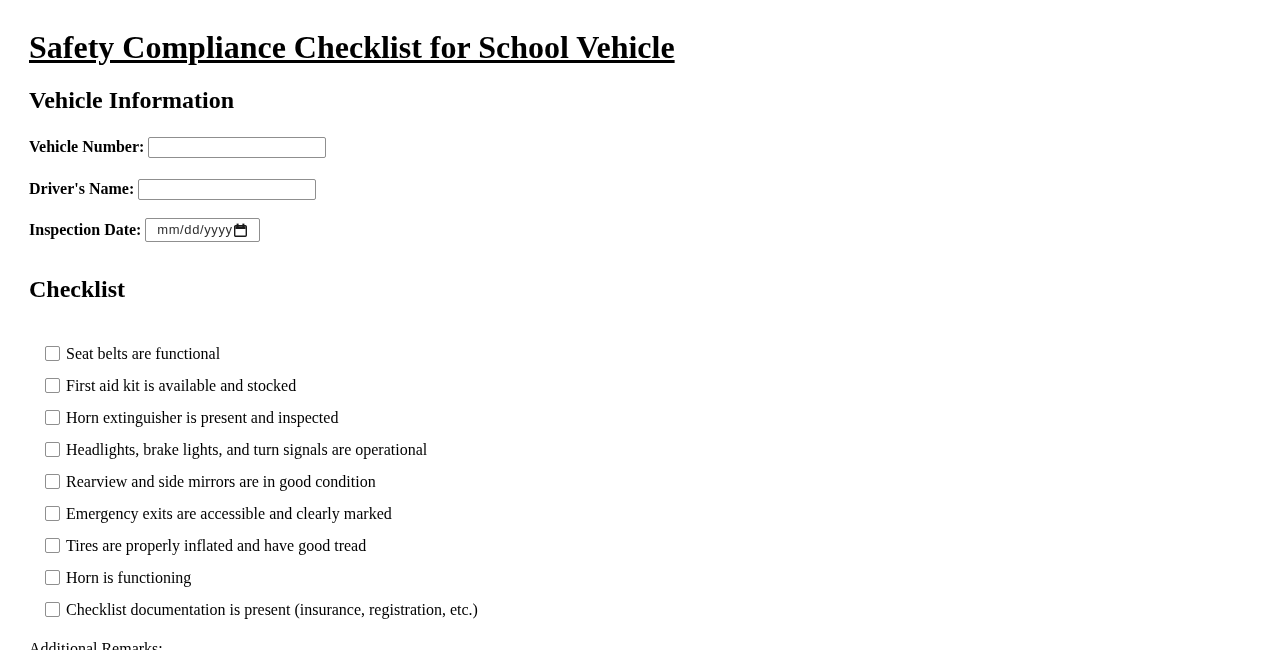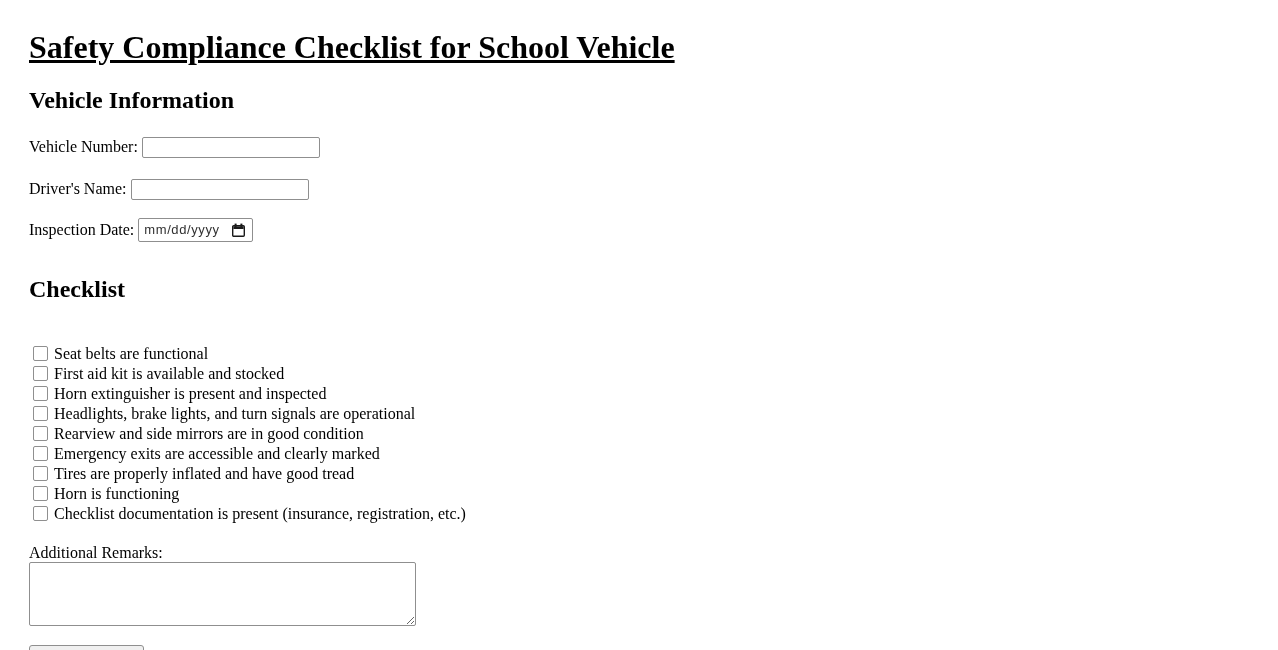--- a/index.html
+++ b/index.html
@@ -16,43 +16,43 @@
     margin: 21px 0 21px 0;
     text-decoration: underline;
   }
   h2.section-heading {
     font-size: 24px; line-height: 1.15; font-weight: bold;
     margin: 20px 0 20px 0;
   }
   h2.checklist-heading { margin: 34px 0 40px 0; }
 
   .field-row { margin: 16px 0; font-size: 16px; line-height: 24px; white-space: nowrap; }
-  .field-row label { vertical-align: middle; }
+  .field-row label { vertical-align: middle; font-weight: bold; }
 
   input.text-input {
     font-family: "Liberation Sans", sans-serif; font-size: 13.3px;
     width: 172px; height: 17px; padding: 1px 2px; margin: 0;
     border: 1px solid #8f8f8f; border-radius: 2px; background: #fff;
     vertical-align: middle;
   }
 
   .date-input {
-    display: inline-flex; align-items: center; justify-content: space-between;
+    display: inline-flex; align-items: center; justify-content: center;
     box-sizing: border-box;
     width: 115px; height: 24px; padding: 1px 6px 1px 5px;
     border: 1px solid #8f8f8f; border-radius: 2px; background: #fff;
     vertical-align: middle; cursor: default;
   }
   .date-placeholder {
     font-family: "Liberation Sans", sans-serif; font-size: 13px;
     letter-spacing: 0.6px; color: #303030;
   }
   .calendar-icon { display: inline-block; line-height: 0; }
 
-  .check-row { margin: 0; font-size: 16px; line-height: 20px; height: 20px; white-space: nowrap; }
+  .check-row { margin: 12px; font-size: 16px; line-height: 20px; height: 20px; white-space: nowrap; }
   input.checkbox {
     -webkit-appearance: none; appearance: none;
     width: 13px; height: 13px; margin: 0 6px 0 4px; padding: 0;
     border: 1px solid #8f8f8f; border-radius: 2px; background: #fff;
     vertical-align: -2px; cursor: pointer;
   }
   .check-row label { cursor: default; }
 
   .remarks-block { margin: 20px 0 0 0; font-size: 16px; }
   .remarks-label { display: block; line-height: 18px; margin: 0; }

